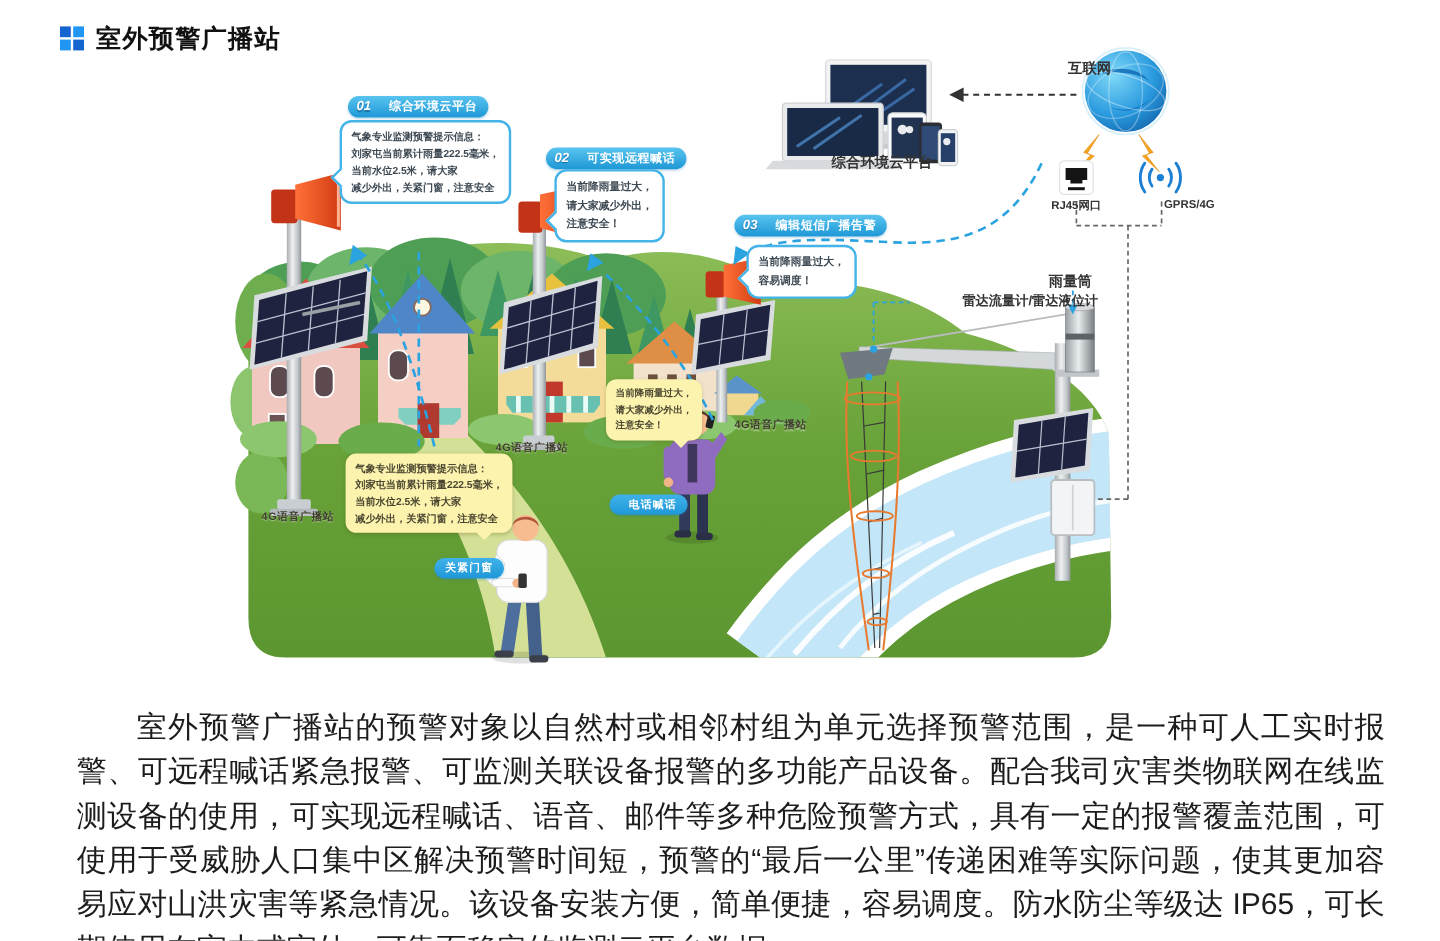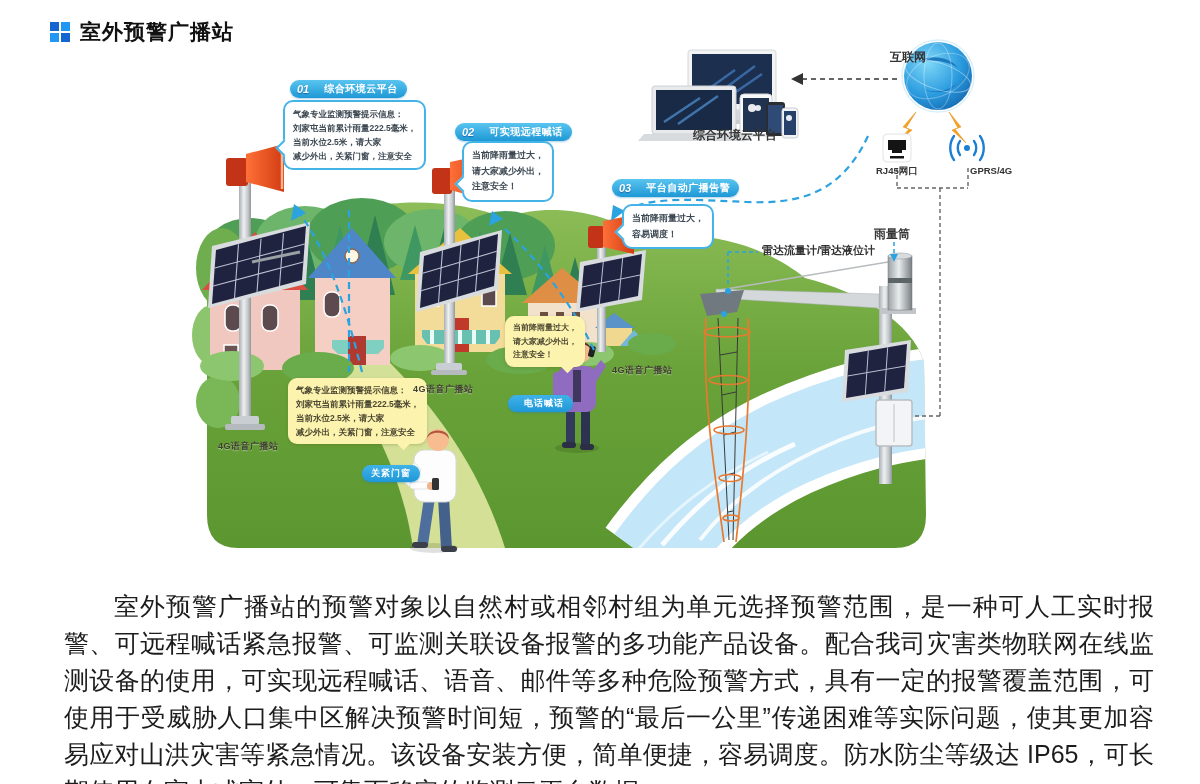--- a/index.html
+++ b/index.html
@@ -31,21 +31,21 @@
   .b2{font-size:9px;line-height:15.5px;}
 
   .ybub{background:#fbf3ae;border-radius:9px;padding:5px 8px;font-weight:bold;color:#4c4731;
         box-shadow:0 1px 3px rgba(90,80,20,.25);white-space:nowrap;}
   .ybub .tail{position:absolute;width:11px;height:11px;background:#fbf3ae;transform:rotate(45deg);bottom:-4px;}
   .y1{font-size:8px;line-height:13.5px;}
   .y2{font-size:8.5px;line-height:14px;}
 
   .pill{background:linear-gradient(180deg,#3fb2e8,#1f97d8);color:#fff;font-size:9px;font-weight:bold;
         padding:2px 9px;border-radius:11px;letter-spacing:1px;box-shadow:0 1px 2px rgba(30,120,180,.4);}
-  .sl{font-size:9px;font-weight:bold;color:#3f3d2f;text-shadow:0 1px 1px rgba(255,255,255,.45);letter-spacing:.5px;margin-top:16px;}
+  .sl{font-size:9px;font-weight:bold;color:#3f3d2f;text-shadow:0 1px 1px rgba(255,255,255,.45);letter-spacing:.5px;}
   .clbl{font-weight:bold;color:#333;}
   .desc{margin:16px 46px 0 64px;font-size:25px;line-height:37px;color:#1c1c1c;
         text-align:justify;text-indent:2em;}
 </style>
 </head>
 <body>
 
 <div class="page-title">
   <span class="ticon">
       <i></i>
@@ -360,21 +360,21 @@
 </div>
 <div class="ov bub b2" style="left:462px;top:141px;">
   <span class="tail" style="bottom:10px;"></span>
   <div>当前降雨量过大，</div>
   <div>请大家减少外出，</div>
   <div>注意安全！</div>
 </div>
 
 <div class="ov badge" style="left:612px;top:179px;text-align:center;">
   <span class="num">03</span>
-  <span class="bt">平台自动广播告警</span>
+  <span class="bt">编辑短信广播告警</span>
 </div>
 <div class="ov bub b2" style="left:622px;top:204px;">
   <span class="tail" style="bottom:9px;"></span>
   <div>当前降雨量过大，</div>
   <div>容易调度！</div>
 </div>
 
 <div class="ov ybub y1" style="left:505px;top:316px;">
   <span class="tail" style="right:12px;"></span>
   <div>当前降雨量过大，</div>
@@ -383,29 +383,29 @@
 </div>
 
 <div class="ov ybub y2" style="left:288px;top:378px;">
   <span class="tail" style="right:18px;"></span>
   <div>气象专业监测预警提示信息：</div>
   <div>刘家屯当前累计雨量222.5毫米，</div>
   <div>当前水位2.5米，请大家</div>
   <div>减少外出，关紧门窗，注意安全</div>
 </div>
 
-<span class="ov pill" style="left:508px;top:395px;padding-left:16px;">电话喊话</span>
+<span class="ov pill" style="left:508px;top:412px;padding-left:16px;">电话喊话</span>
 <span class="ov pill" style="left:362px;top:465px;">关紧门窗</span>
 
 <span class="ov sl" style="left:218px;top:424px;">4G语音广播站</span>
 <span class="ov sl" style="left:413px;top:367px;">4G语音广播站</span>
 <span class="ov sl" style="left:612px;top:348px;">4G语音广播站</span>
 
 <span class="ov clbl" style="left:690px;top:127px;width:90px;text-align:center;font-size:12px;">综合环境云平台</span>
 <span class="ov clbl" style="left:866px;top:49px;font-size:12px;margin-left:24px;">互联网</span>
 <span class="ov clbl" style="left:876px;top:165px;font-size:9.5px;font-weight:600;">RJ45网口</span>
 <span class="ov clbl" style="left:970px;top:165px;font-size:9.5px;font-weight:600;text-align:right;">GPRS/4G</span>
 
-<span class="ov clbl" style="left:762px;top:243px;font-size:11px;">雷达流量计/雷达液位计</span>
+<span class="ov clbl" style="left:802px;top:243px;font-size:11px;">雷达流量计/雷达液位计</span>
 <span class="ov clbl" style="left:874px;top:226px;font-size:12px;">雨量筒</span>
 </div>
 
 <p class="desc">室外预警广播站的预警对象以自然村或相邻村组为单元选择预警范围，是一种可人工实时报警、可远程喊话紧急报警、可监测关联设备报警的多功能产品设备。配合我司灾害类物联网在线监测设备的使用，可实现远程喊话、语音、邮件等多种危险预警方式，具有一定的报警覆盖范围，可使用于受威胁人口集中区解决预警时间短，预警的“最后一公里”传递困难等实际问题，使其更加容易应对山洪灾害等紧急情况。该设备安装方便，简单便捷，容易调度。防水防尘等级达 IP65，可长期使用在室内或室外，可靠而稳定的监测云平台数据。</p>
 
 </body></html>

